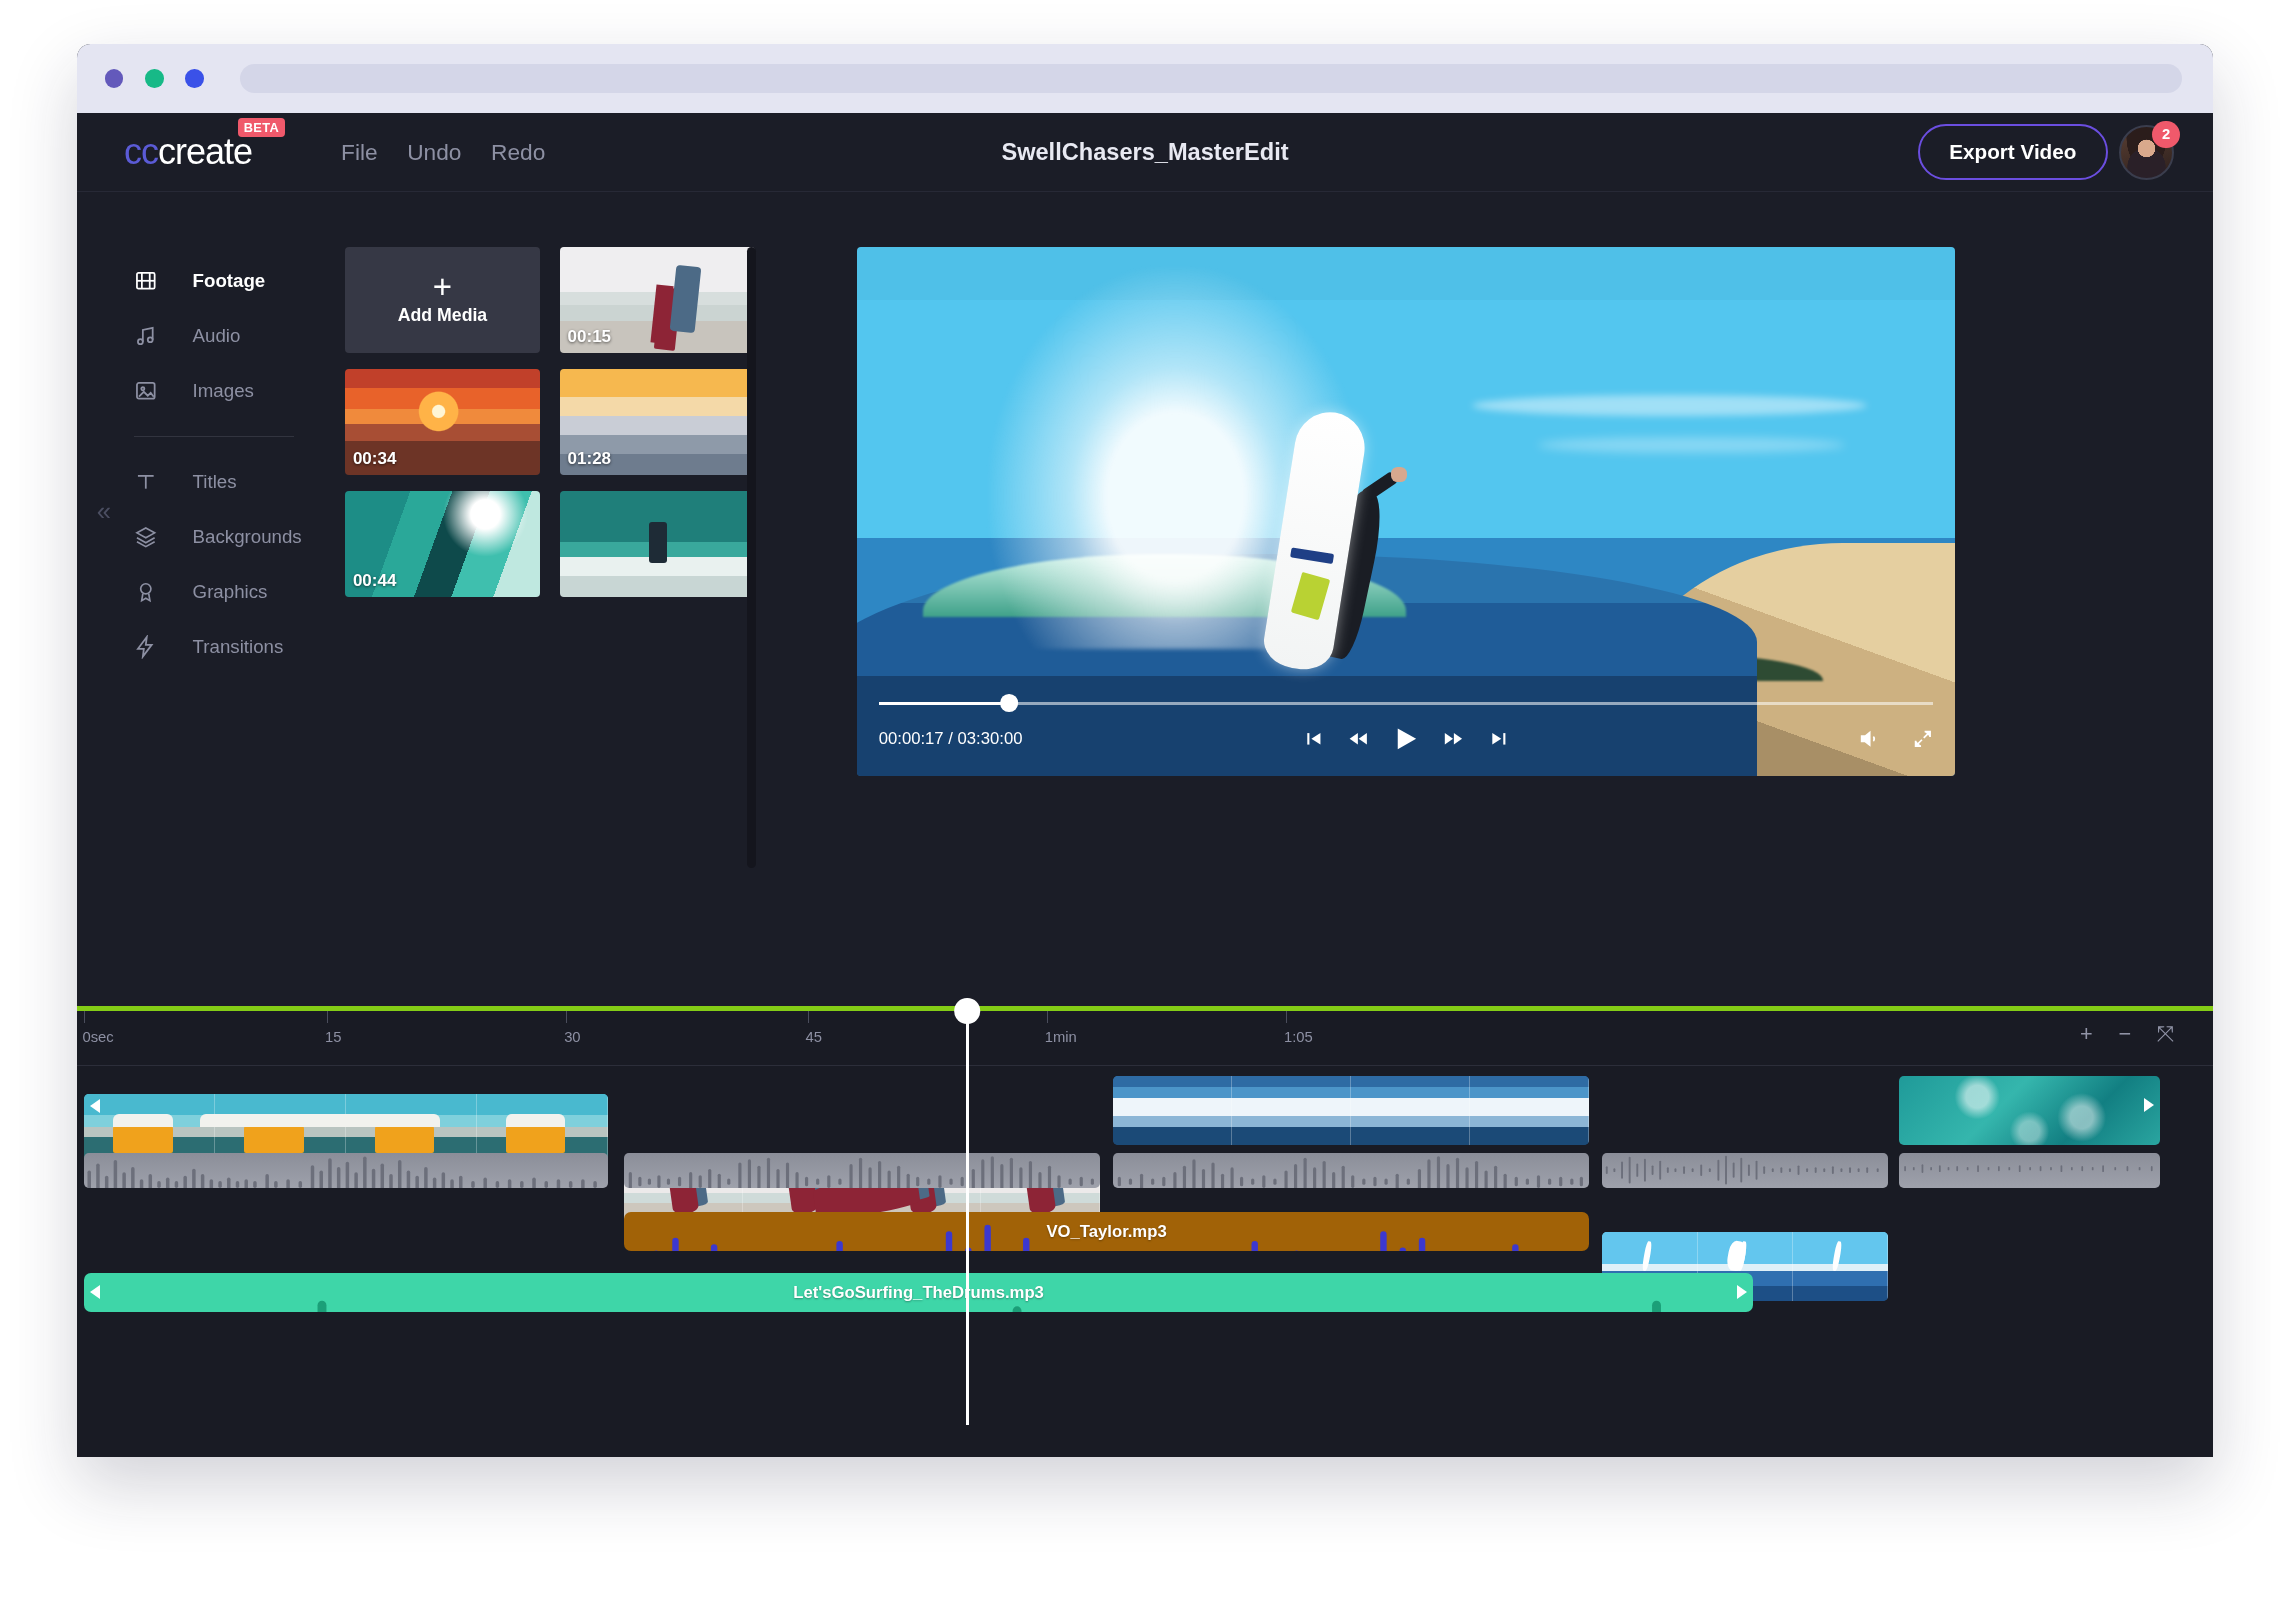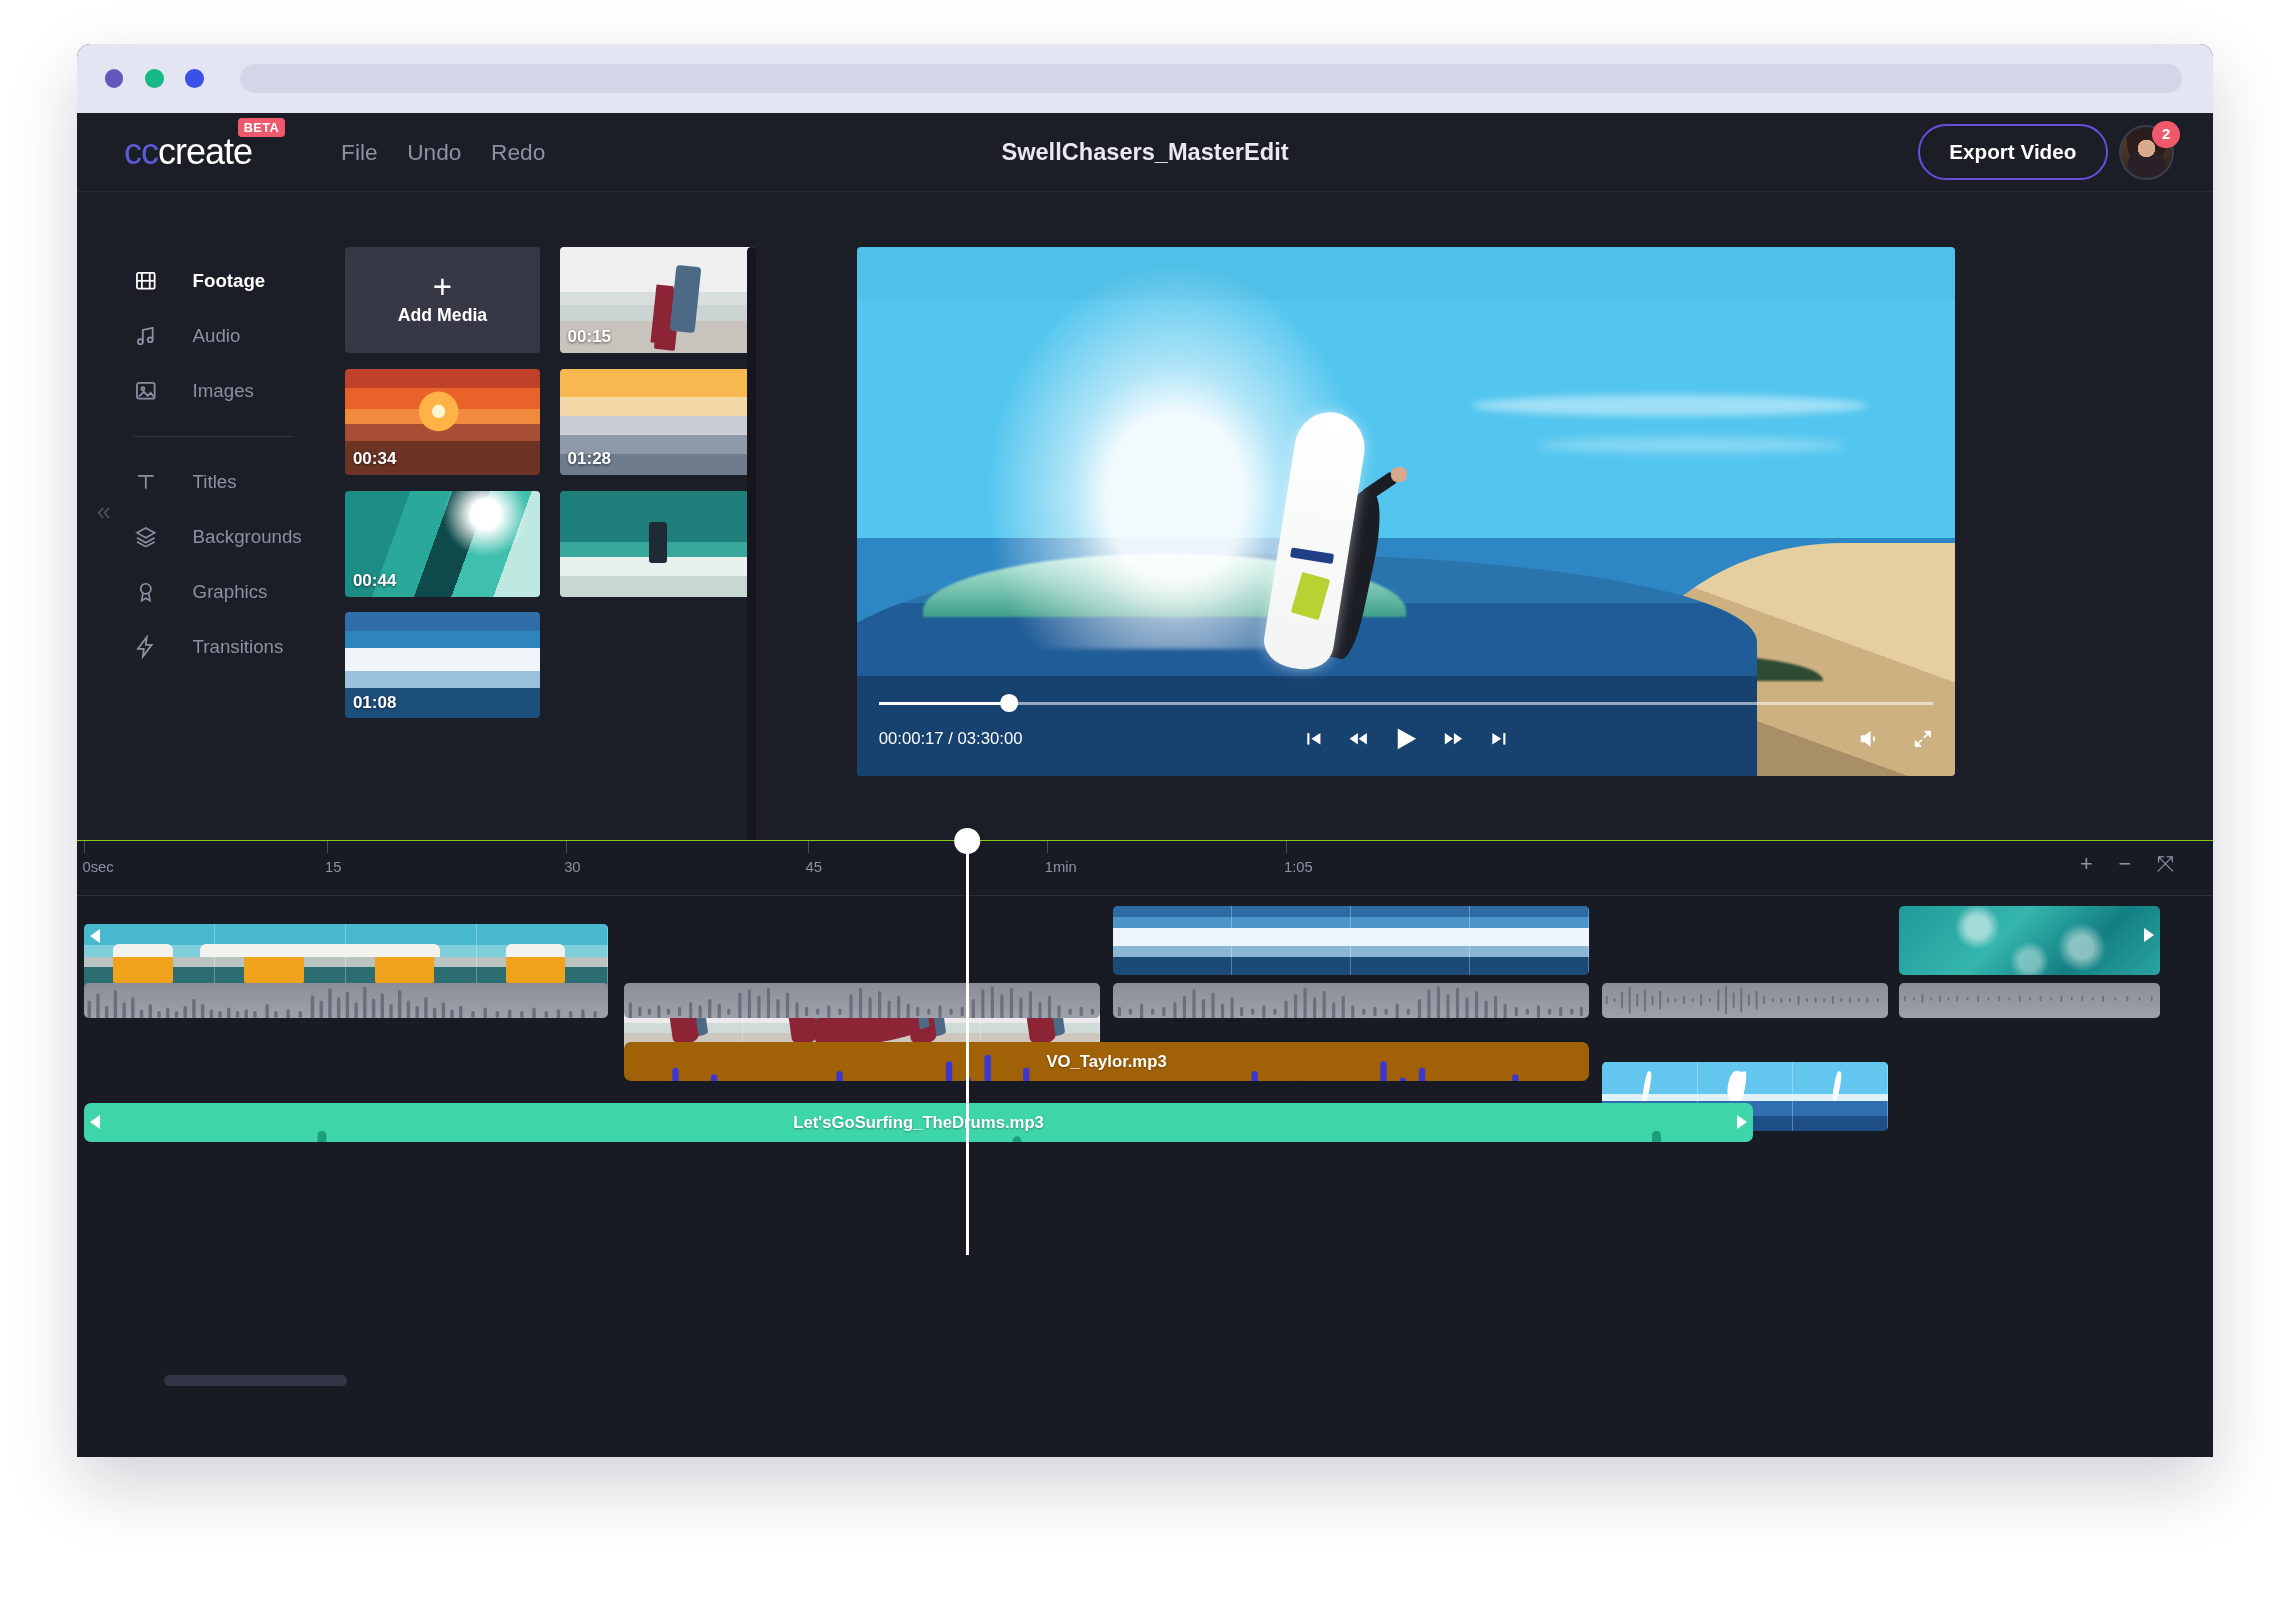--- a/index.html
+++ b/index.html
@@ -311,23 +311,23 @@
     align-items:center; gap:23.6px; pointer-events:none;
   }
   #transport > * { pointer-events: auto; }
   .tbtn { color:#fff; cursor:pointer; display:flex; align-items:center; }
   .tbtn svg { display:block; fill:#fff; }
   #right-controls { margin-left:auto; display:flex; gap:31.5px; align-items:center; }
 
   
   #timeline {
     position:absolute; left:0; right:0; bottom:0;
-    height: 617px;
+    height: 451px;
     background:#191b24;
-    border-top:1px solid #84cc16;
+    border-top:5px solid #84cc16;
   }
   #ruler {
     position:relative; height:55px;
     border-bottom:1px solid #2c2e3a;
   }
   .tick {
     position:absolute; top:0; width:1px; height:11.8px; background:#4a4d5c;
   }
   .tick-label {
     position:absolute; top:17.7px; color:#8d90a3; font-size:14.8px;
@@ -567,23 +567,20 @@
           </div>
 
           <div class="media-tile th-barrel">
             <span class="dur">00:44</span>
           </div>
 
           <div class="media-tile th-teal-wave">
             <span class="dur"></span>
           </div>
 
-          <div class="media-tile th-blue-wave">
-            <span class="dur">01:08</span>
-          </div>
         </div>
         <div id="media-scrollbar"></div>
       </div>
 
       <div id="preview-wrap">
         <div id="preview">
           <div id="sky-wisp"></div>
           <div id="sky-wisp2"></div>
           <div id="cliff"></div>
           <div id="treeline"></div>

